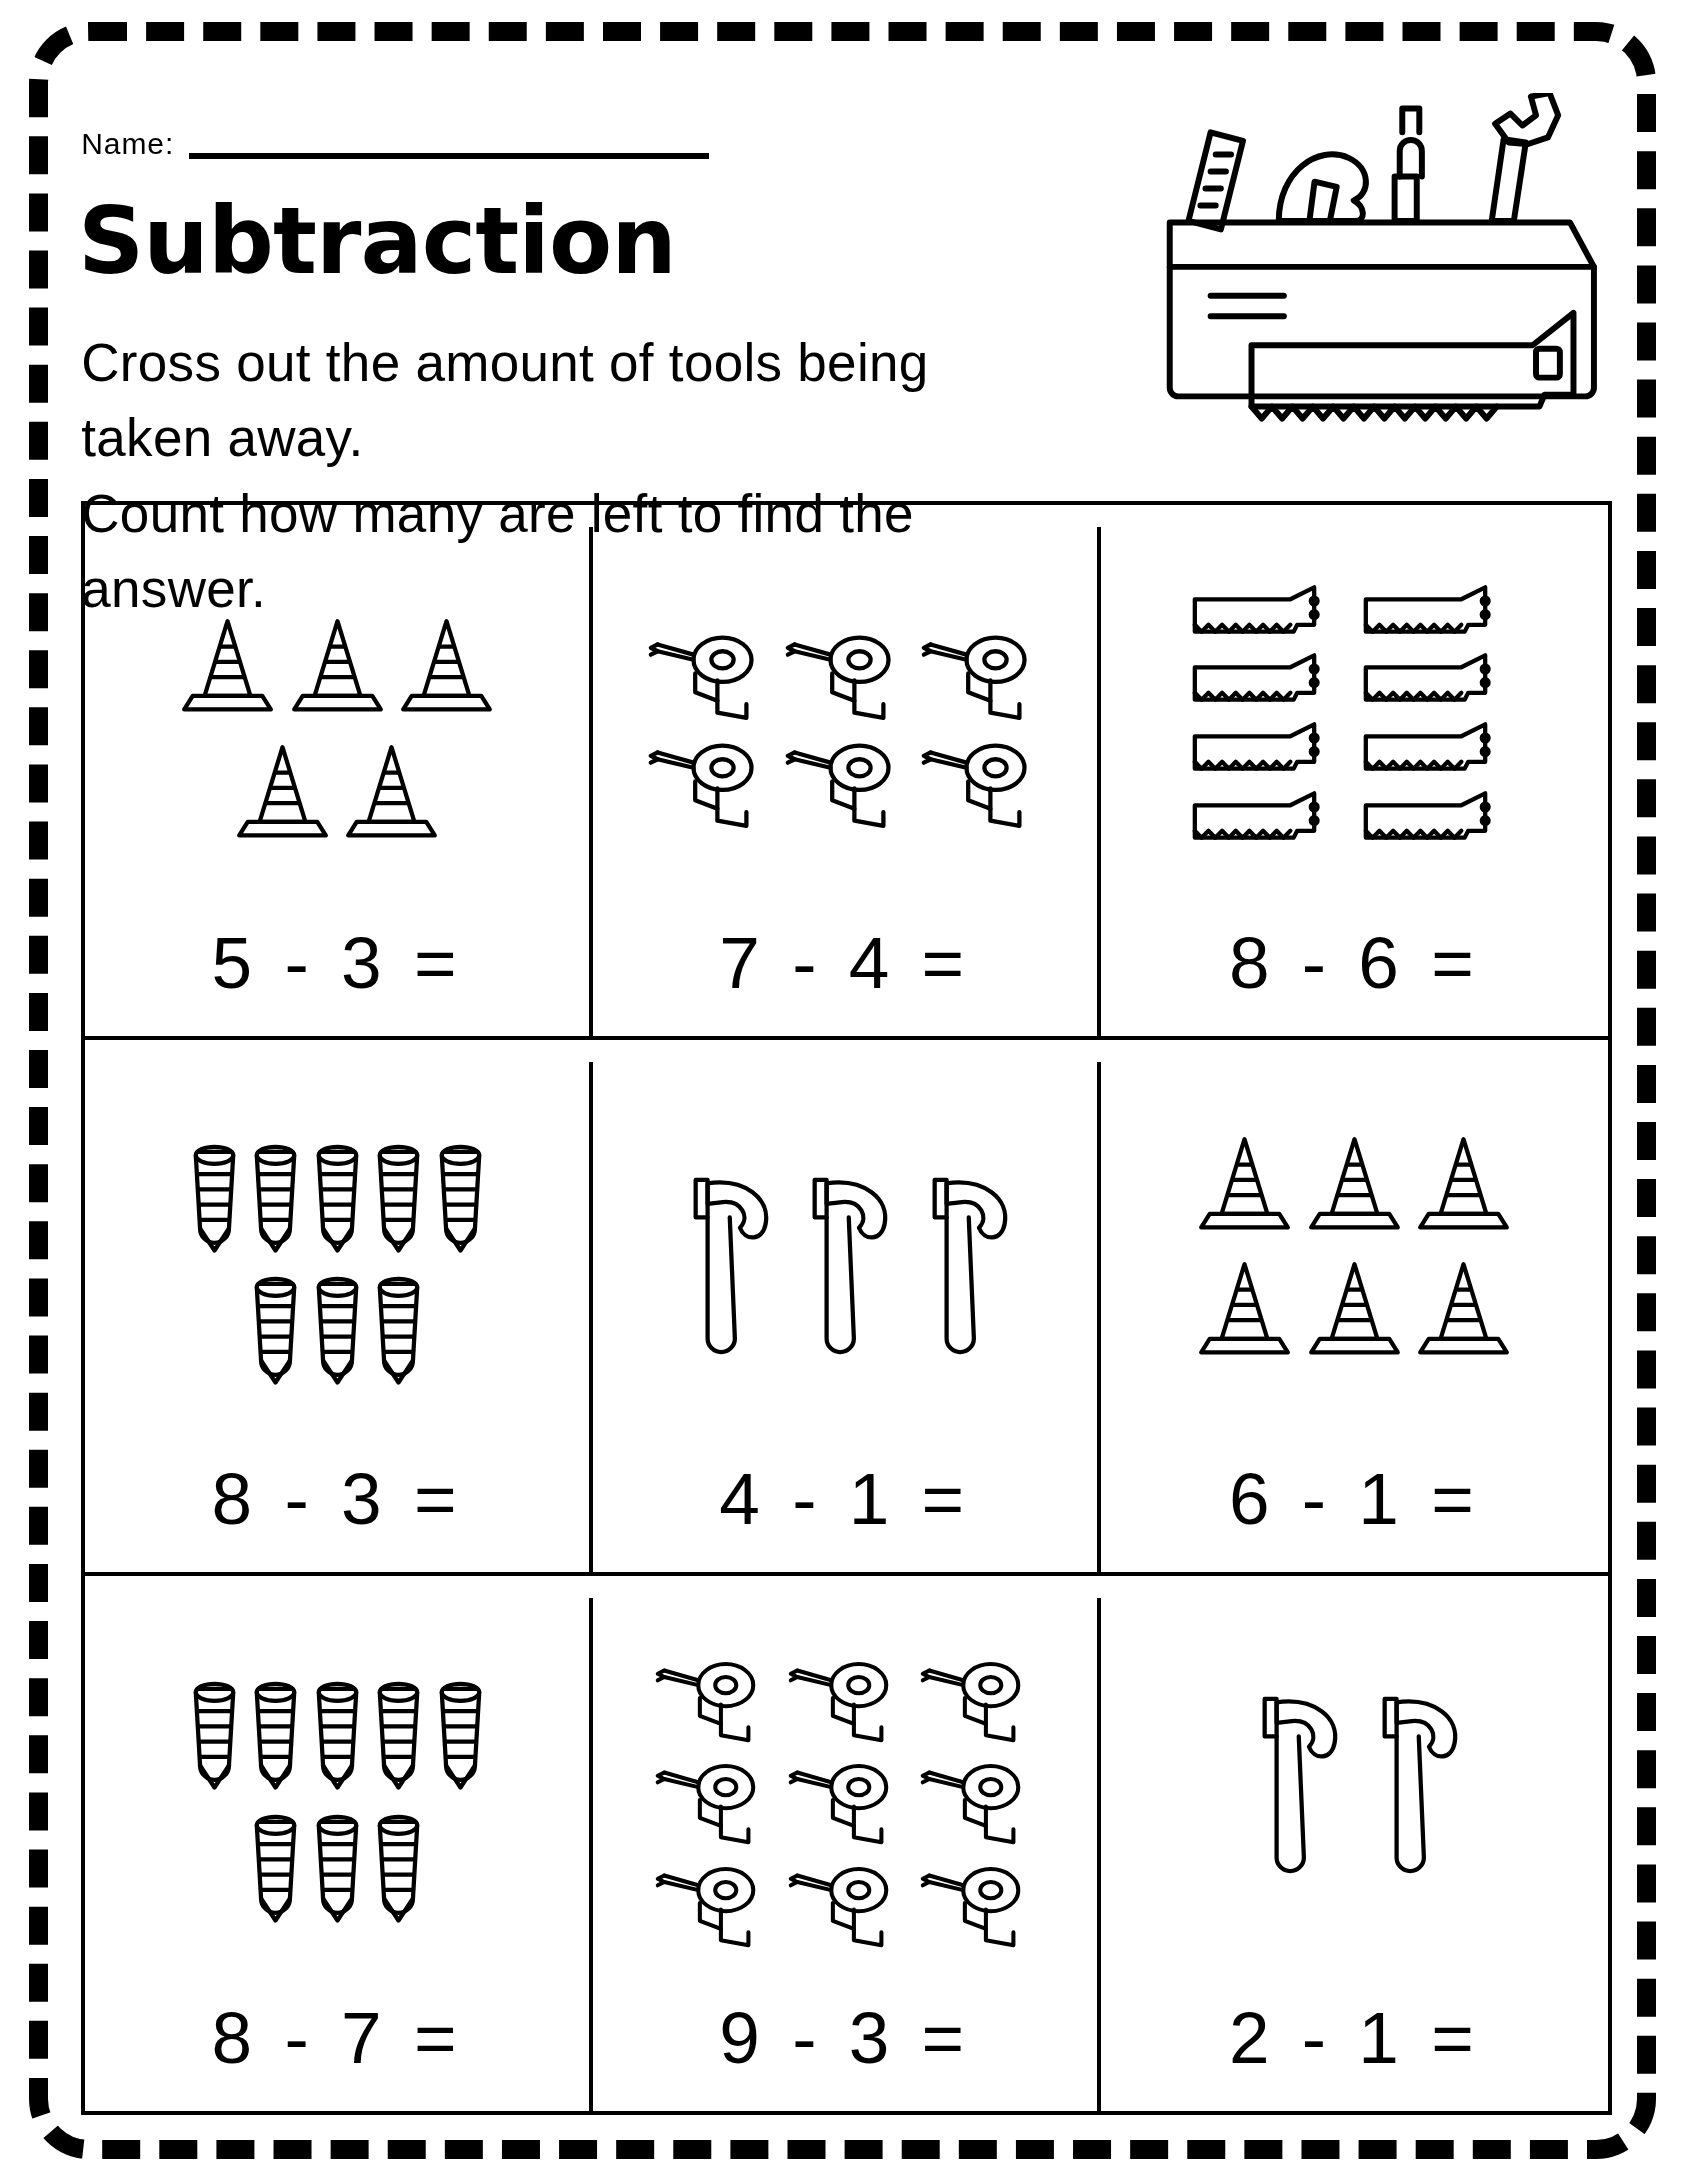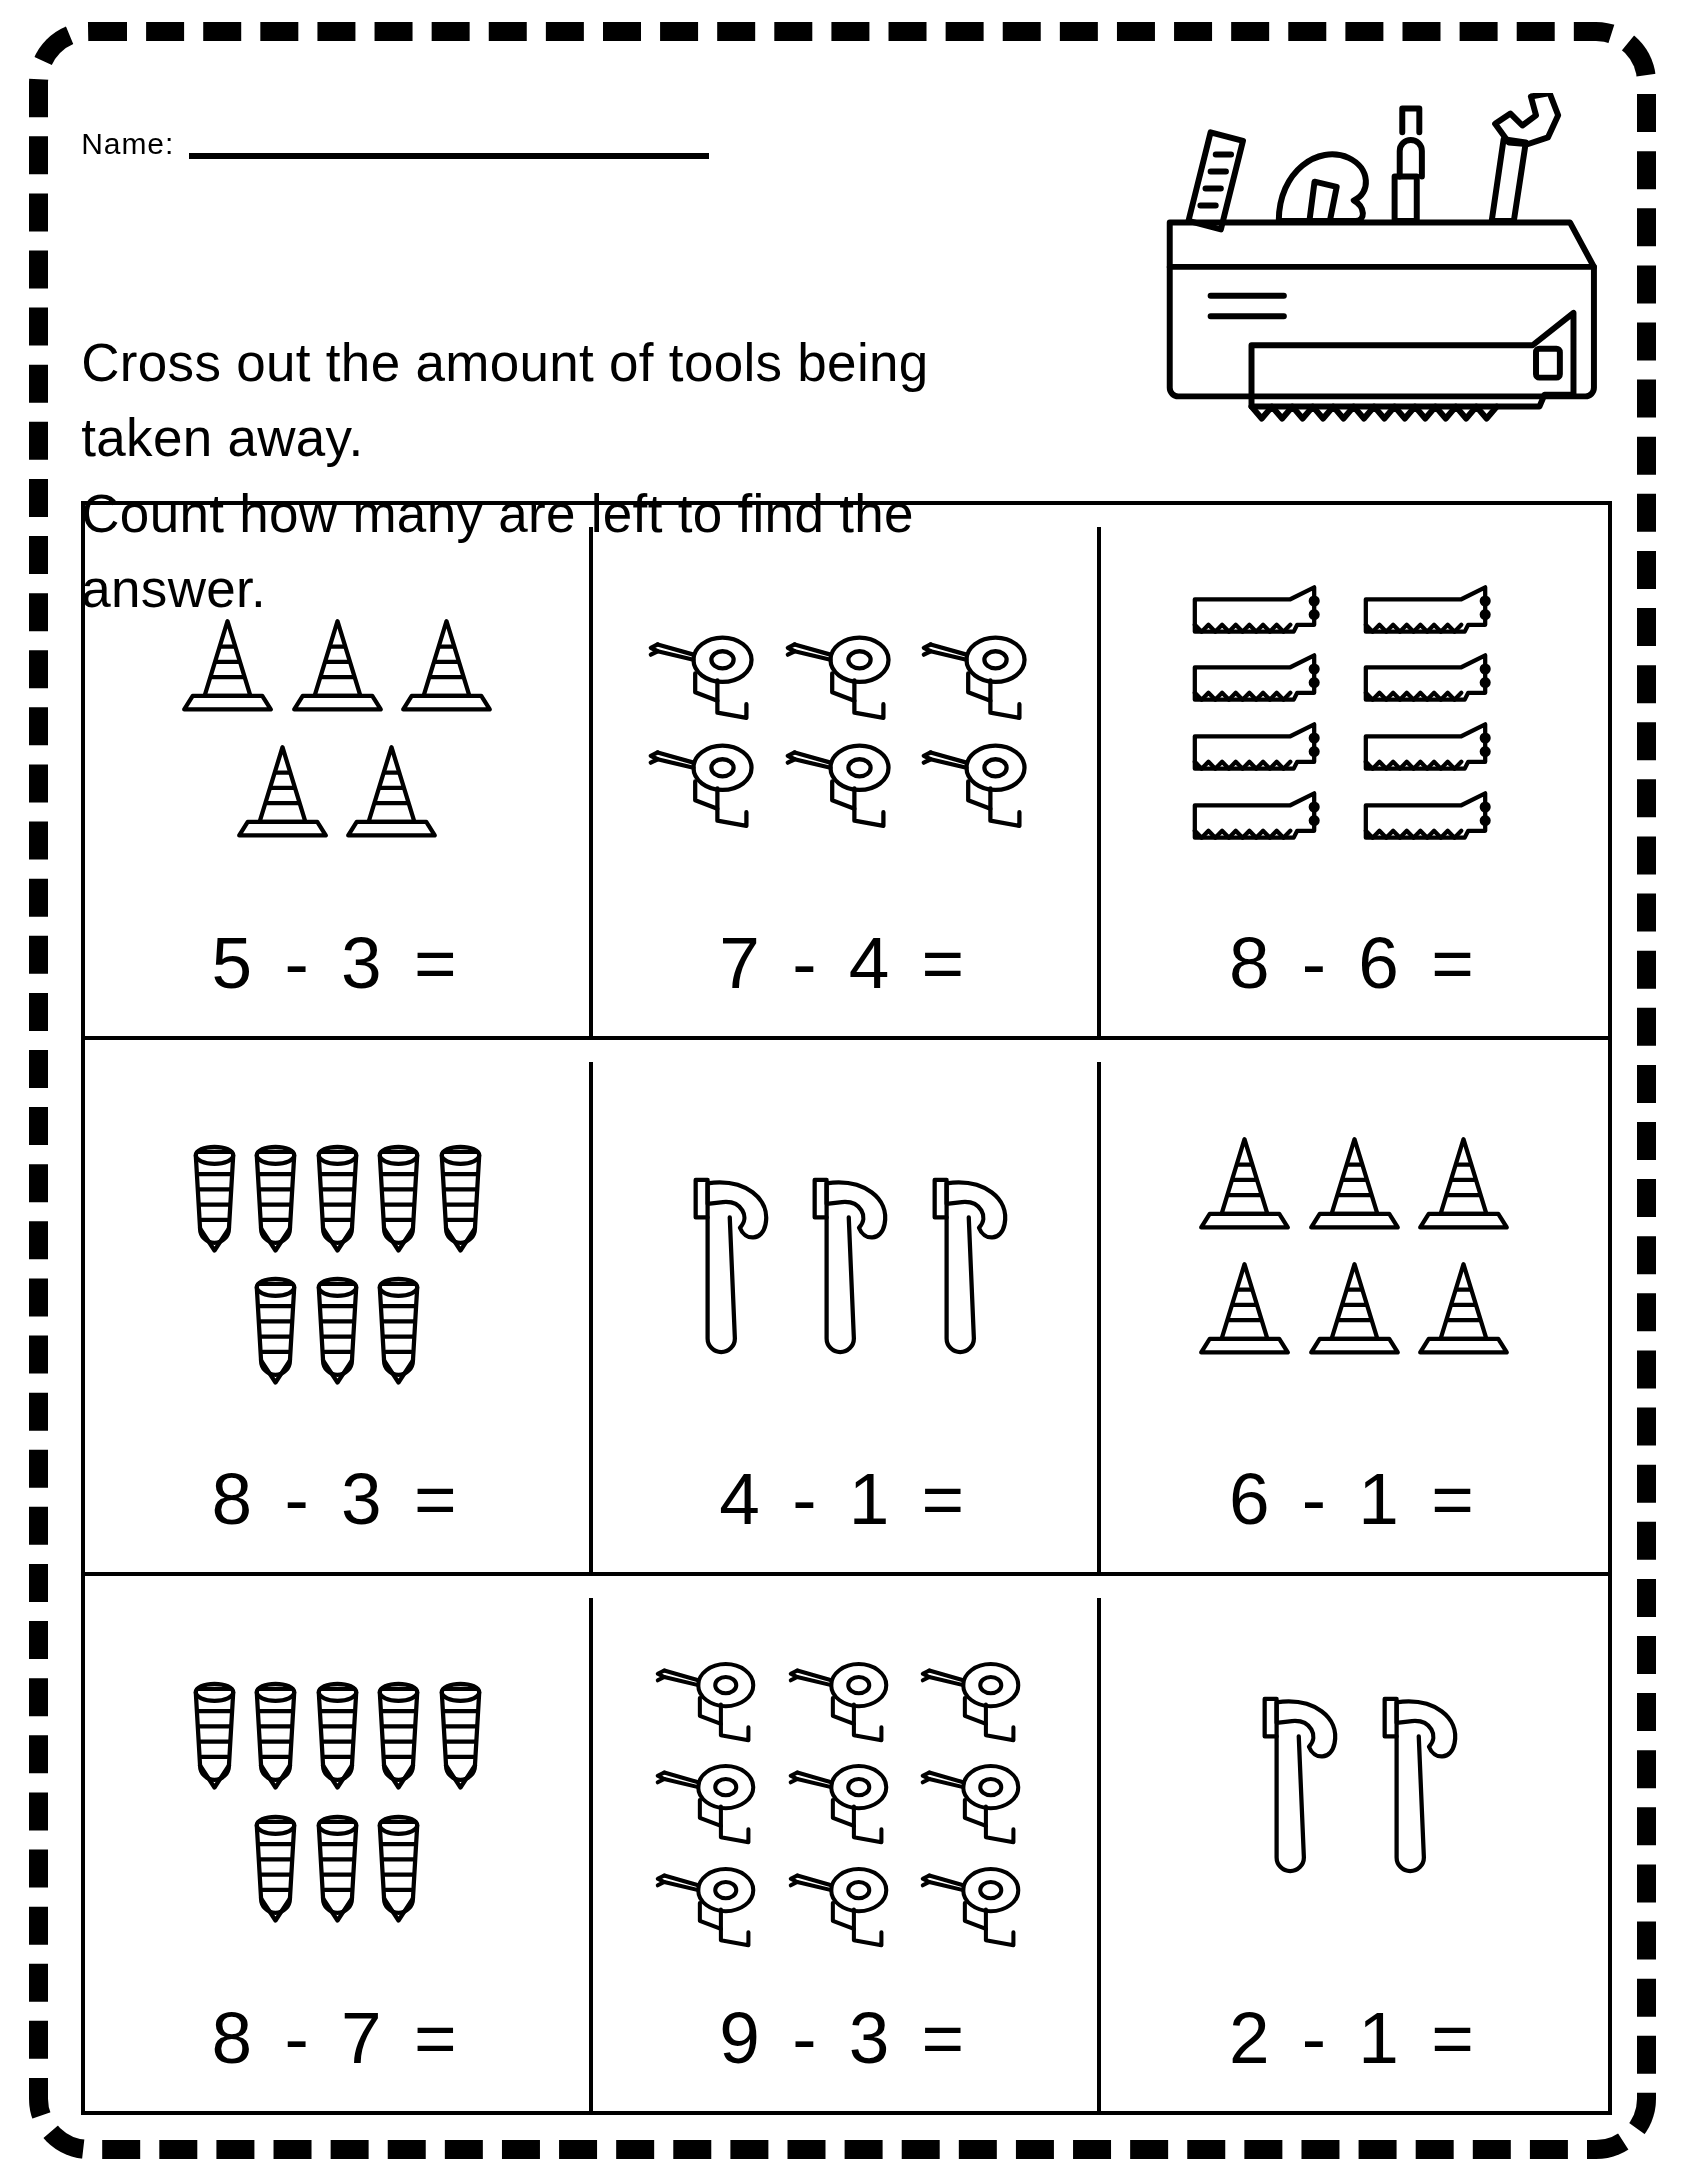--- a/index.html
+++ b/index.html
@@ -158,20 +158,21 @@
 
   <div class="content">
 
     <div class="header">
 
       <div class="name-row">
         <span class="name-label">Name:</span>
         <span class="name-line"></span>
       </div>
 
+      <div class="title">Subtraction</div>
 
       <div class="instructions">
         <div>Cross out the amount of tools being taken away.</div>
         <div>Count how many are left to find the answer.</div>
       </div>
 
       <svg class="toolbox-art" viewBox="0 0 560 420">
         <g fill="none" stroke="#000" stroke-width="7" stroke-linejoin="round" stroke-linecap="round">
 
           <path d="M44 150 L70 46 L108 56 L82 160 Z"></path>

